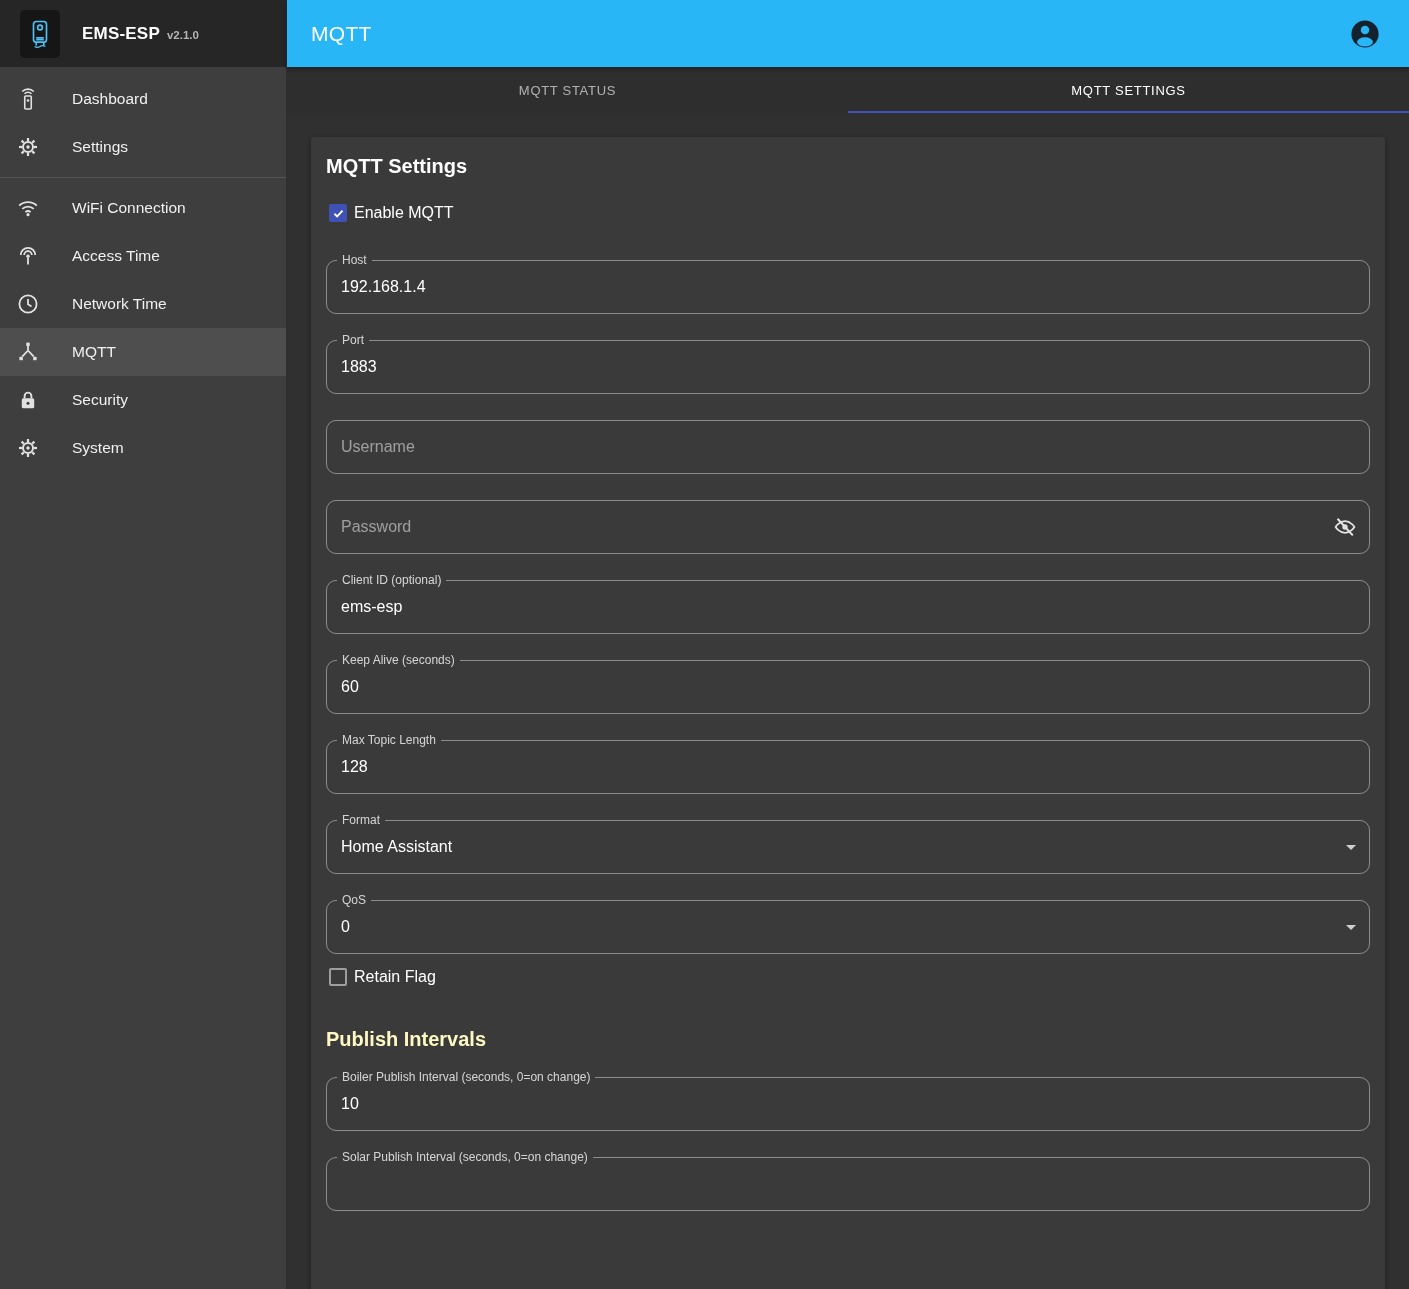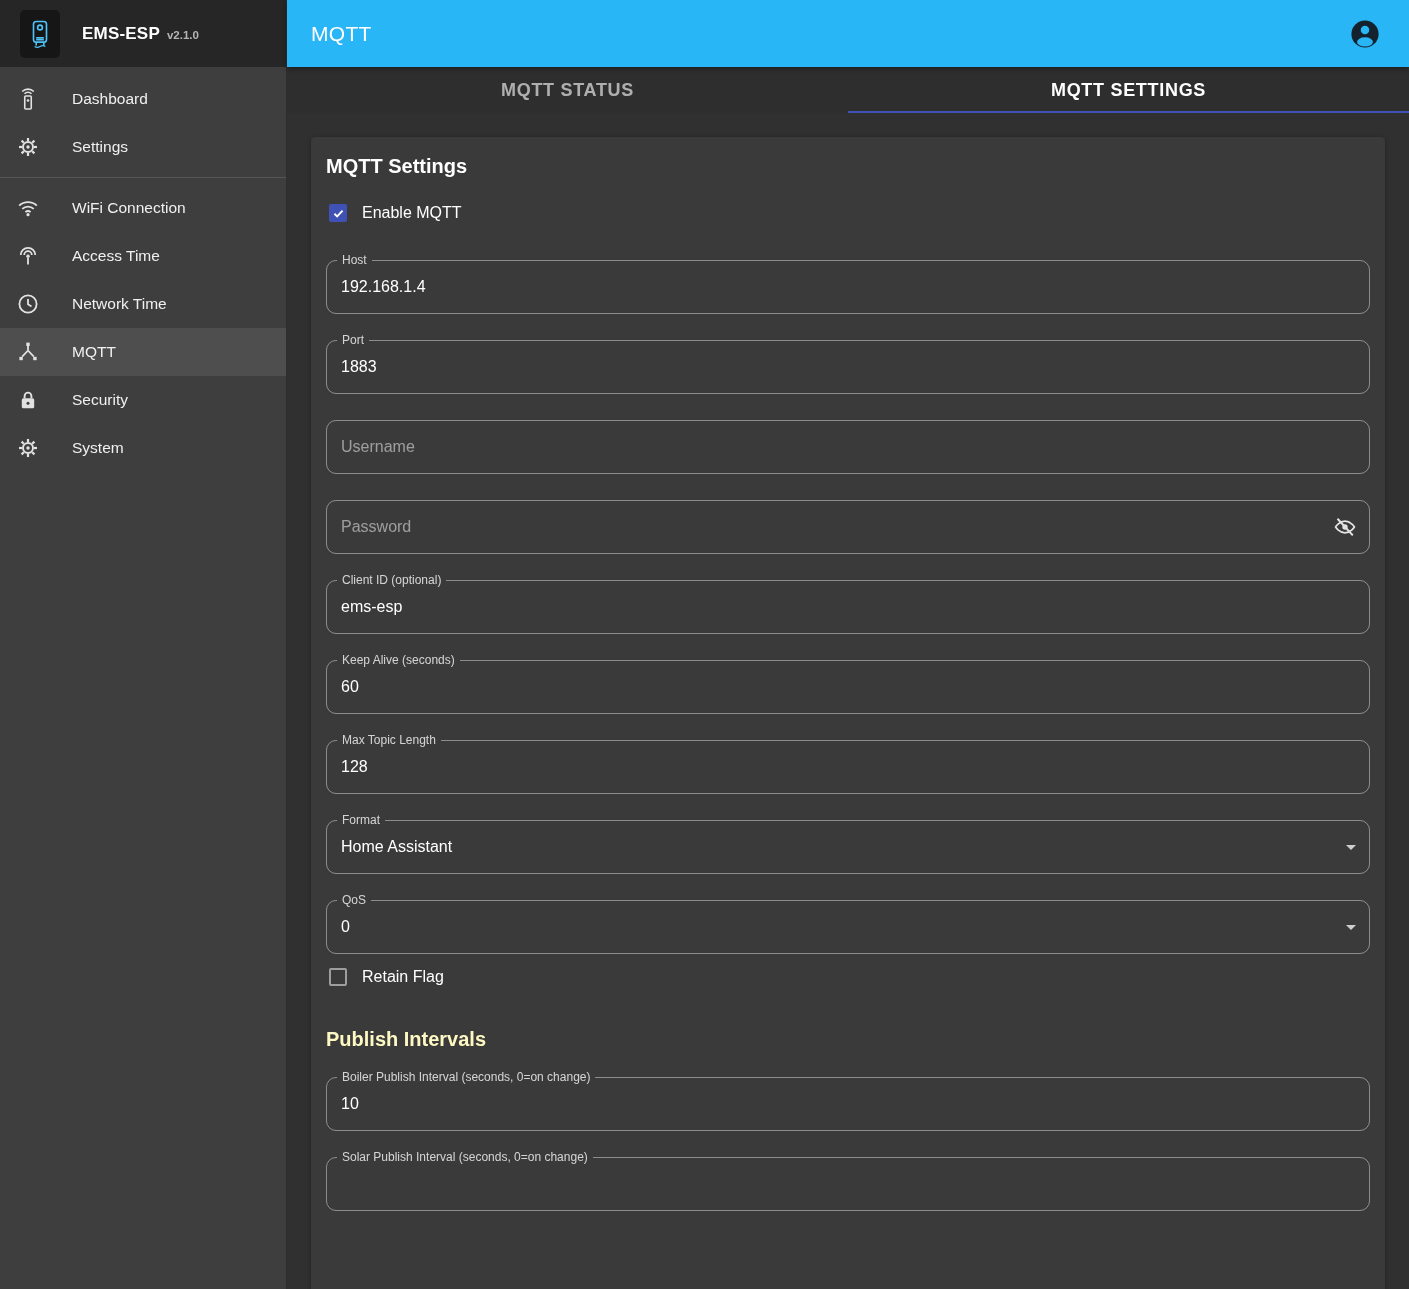--- a/index.html
+++ b/index.html
@@ -26,31 +26,31 @@
   .divider { height:1px; background:rgba(255,255,255,0.12); margin:6px 0; }
 
   
   .main { flex:1; display:flex; flex-direction:column; min-width:0; }
   .appbar { height:67px; background:#29b6f6; display:flex; align-items:center; padding:0 24px; flex:none;
             box-shadow:0 2px 5px rgba(0,0,0,0.35); position:relative; z-index:3; }
   .appbar-title { font-size:21px; font-weight:500; color:#fff; letter-spacing:0.3px; }
   .account-btn { margin-left:auto; width:40px; height:40px; border-radius:50%; display:flex; align-items:center; justify-content:center; cursor:pointer; }
 
   .tabbar { height:46px; display:flex; background:#2e2e2e; flex:none; }
-  .tab { flex:1; display:flex; align-items:center; justify-content:center; font-size:18px; font-weight:bold;
+  .tab { flex:1; display:flex; align-items:center; justify-content:center; font-size:13px; font-weight:normal;
          letter-spacing:0.7px; color:rgba(255,255,255,0.62); cursor:pointer; text-transform:uppercase; }
   .tab.active { color:#fff; box-shadow: inset 0 -2px 0 #3f51b5; }
 
   .content { flex:1; padding:24px; background:#303030; overflow:hidden; }
   .card { background:#3a3a3a; border-radius:4px; padding:18px 15px 24px; box-shadow:0 1px 4px rgba(0,0,0,0.35); min-height:1200px; }
   .card-heading { font-size:20px; font-weight:bold; color:#fff; margin:0 0 14px 0; }
   .section-heading { font-size:20px; font-weight:bold; color:#fef9c3; margin:30px 0 0 0; }
 
   
-  .check-row { display:flex; align-items:center; gap:15px; height:42px; margin-top:2px; cursor:pointer; }
+  .check-row { display:flex; align-items:center; gap:7px; height:42px; margin-top:2px; cursor:pointer; }
   .checkbox { width:18px; height:18px; border-radius:2px; flex:none; margin-left:3px; }
   .checkbox.checked { background:#3f51b5; display:flex; align-items:center; justify-content:center; }
   .checkbox.unchecked { border:2px solid #9e9e9e; background:transparent; }
   .check-label { font-size:16px; color:#fff; }
 
   
   .field { position:relative; border:1px solid rgba(255,255,255,0.42); border-radius:10px; height:54px; margin-top:26px; }
   .field-label { position:absolute; top:-8px; left:10px; font-size:12px; line-height:15px;
                  color:rgba(255,255,255,0.78); background:#3a3a3a; padding:0 5px; white-space:nowrap; }
   .field input { width:100%; height:100%; border:0; background:transparent; color:#fff; font-size:16px;

